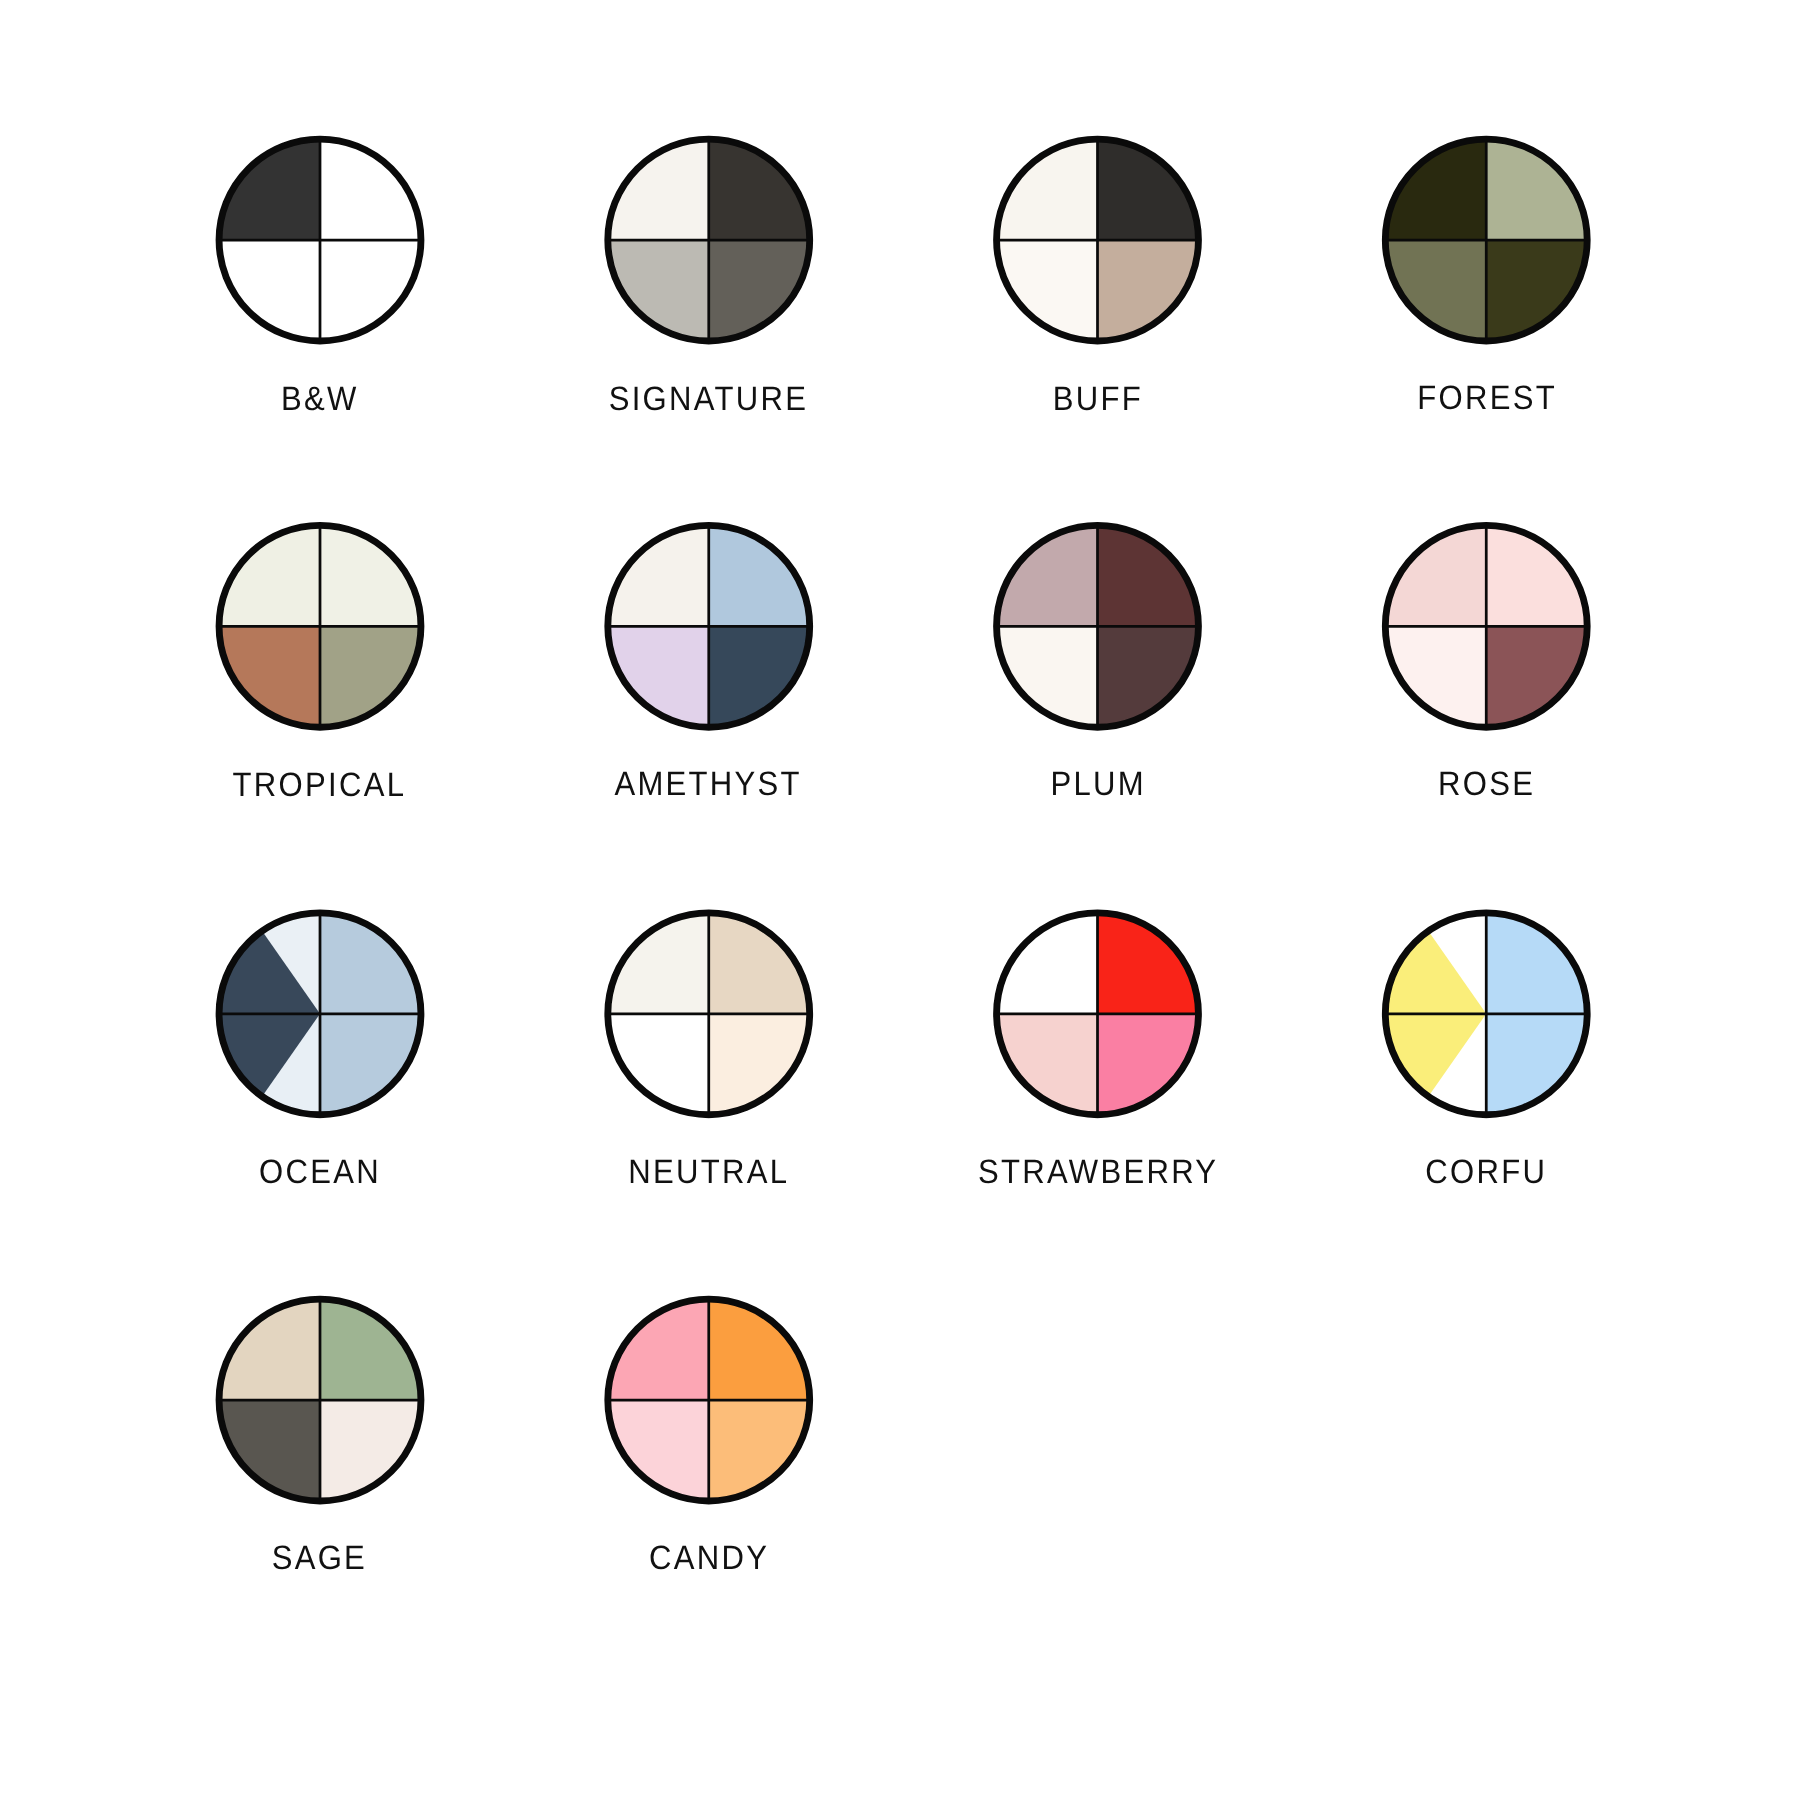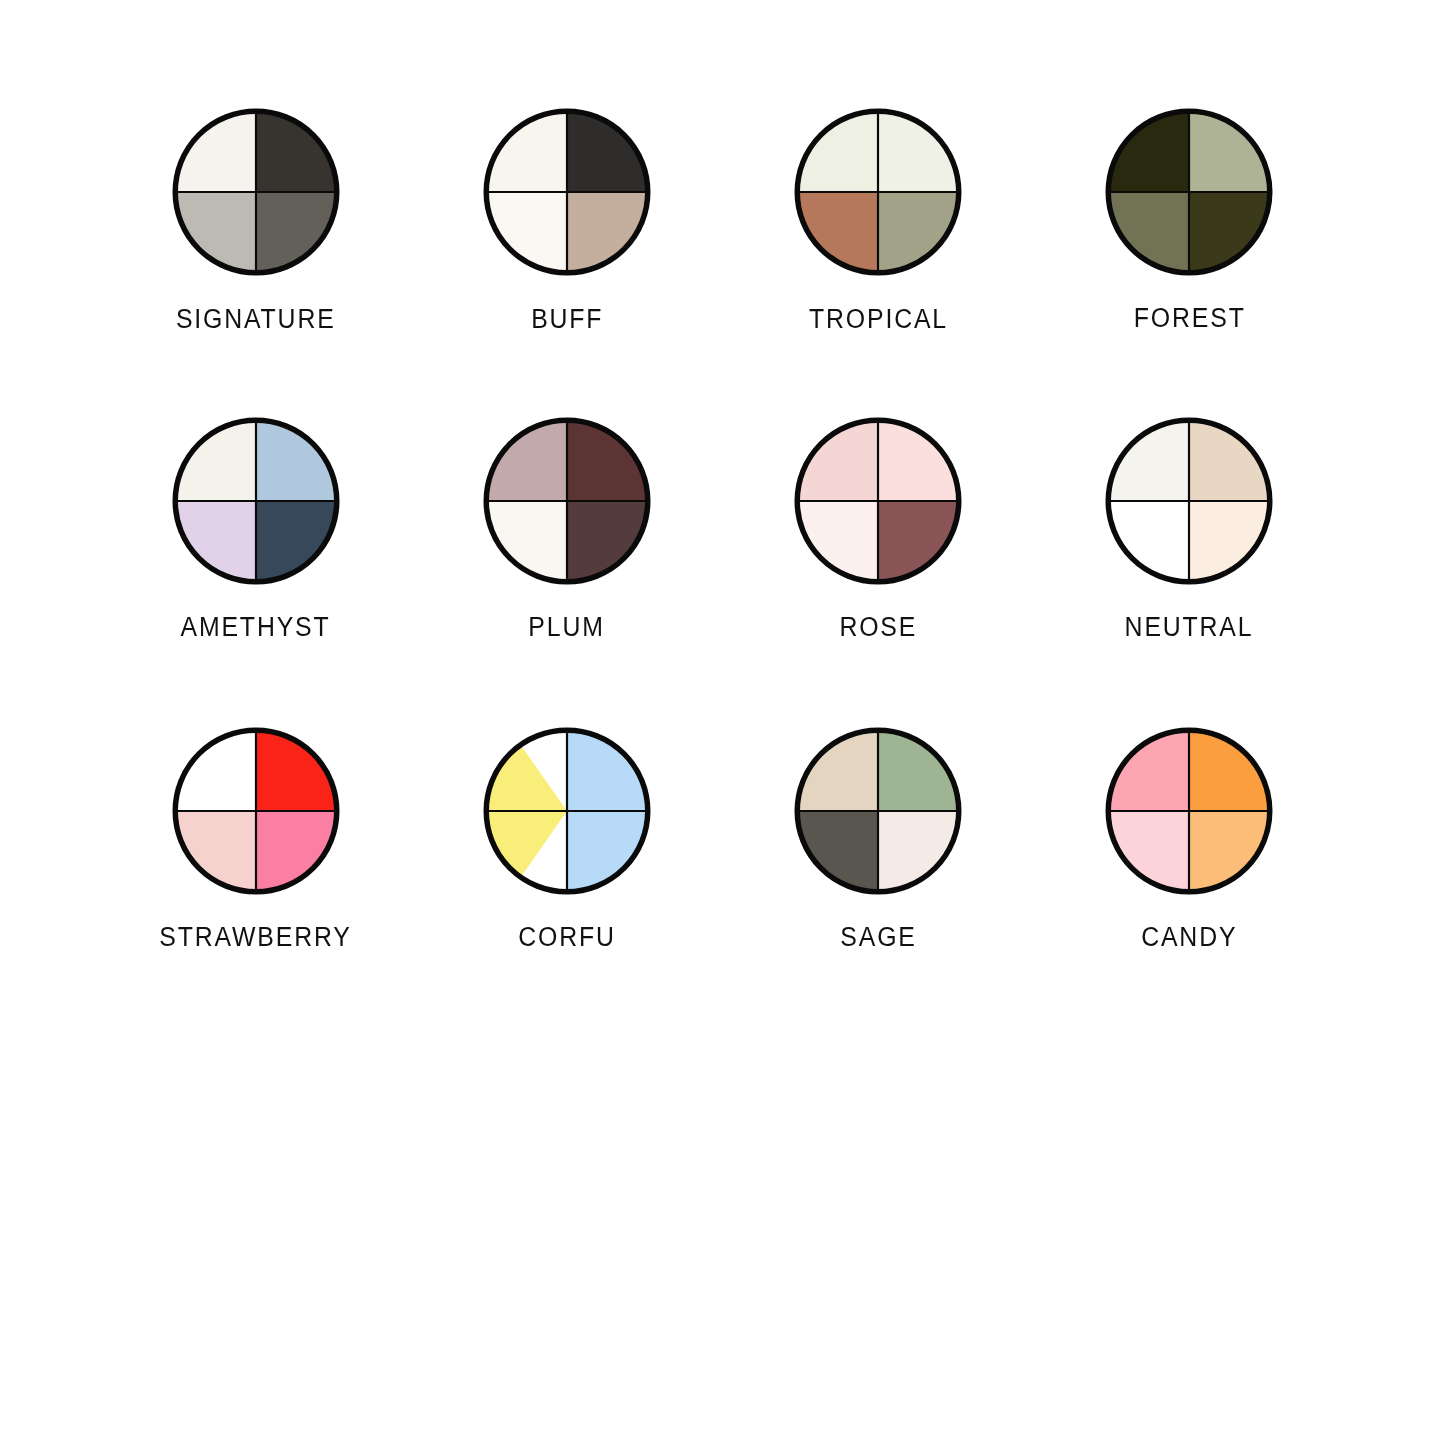--- a/index.html
+++ b/index.html
@@ -63,20 +63,32 @@
   .row-3 .swatch-label { margin-top: 27px; }
   .row-4 .swatch-label { margin-top: 27px; }
 </style>
 </head>
 <body>
 
 <div class="palette-sheet">
   <div class="grid" id="palette-grid">
       <div class="swatch-cell row-1">
         <svg viewBox="0 0 168 168" width="168" height="168" class="swatch-wheel">
+          <path d="M 84 84 L 84 3.25 A 80.75 80.75 0 0 0 3.25 84 Z" fill="#333333"></path>
+          <path d="M 84 84 L 84 3.25 A 80.75 80.75 0 0 1 164.75 84 Z" fill="#ffffff"></path>
+          <path d="M 84 84 L 3.25 84 A 80.75 80.75 0 0 0 84 164.75 Z" fill="#ffffff"></path>
+          <path d="M 84 84 L 164.75 84 A 80.75 80.75 0 0 1 84 164.75 Z" fill="#ffffff"></path>
+          <line x1="84" y1="3.25" x2="84" y2="164.75" stroke="#0a0a0a" stroke-width="2.2"></line>
+          <line x1="3.25" y1="84" x2="164.75" y2="84" stroke="#0a0a0a" stroke-width="2.2"></line>
+          <circle cx="84" cy="84" r="80.75" fill="none" stroke="#0a0a0a" stroke-width="5.5"></circle>
+        </svg>
+        <div class="swatch-label">B&amp;W</div>
+      </div>
+      <div class="swatch-cell row-1">
+        <svg viewBox="0 0 168 168" width="168" height="168" class="swatch-wheel">
           <path d="M 84 84 L 84 3.25 A 80.75 80.75 0 0 0 3.25 84 Z" fill="#f6f3ee"></path>
           <path d="M 84 84 L 84 3.25 A 80.75 80.75 0 0 1 164.75 84 Z" fill="#373430"></path>
           <path d="M 84 84 L 3.25 84 A 80.75 80.75 0 0 0 84 164.75 Z" fill="#bcbab3"></path>
           <path d="M 84 84 L 164.75 84 A 80.75 80.75 0 0 1 84 164.75 Z" fill="#636059"></path>
           <line x1="84" y1="3.25" x2="84" y2="164.75" stroke="#0a0a0a" stroke-width="2.2"></line>
           <line x1="3.25" y1="84" x2="164.75" y2="84" stroke="#0a0a0a" stroke-width="2.2"></line>
           <circle cx="84" cy="84" r="80.75" fill="none" stroke="#0a0a0a" stroke-width="5.5"></circle>
         </svg>
         <div class="swatch-label">SIGNATURE</div>
       </div>
@@ -85,46 +97,46 @@
           <path d="M 84 84 L 84 3.25 A 80.75 80.75 0 0 0 3.25 84 Z" fill="#f8f5ef"></path>
           <path d="M 84 84 L 84 3.25 A 80.75 80.75 0 0 1 164.75 84 Z" fill="#2f2d2b"></path>
           <path d="M 84 84 L 3.25 84 A 80.75 80.75 0 0 0 84 164.75 Z" fill="#fbf8f3"></path>
           <path d="M 84 84 L 164.75 84 A 80.75 80.75 0 0 1 84 164.75 Z" fill="#c4ae9d"></path>
           <line x1="84" y1="3.25" x2="84" y2="164.75" stroke="#0a0a0a" stroke-width="2.2"></line>
           <line x1="3.25" y1="84" x2="164.75" y2="84" stroke="#0a0a0a" stroke-width="2.2"></line>
           <circle cx="84" cy="84" r="80.75" fill="none" stroke="#0a0a0a" stroke-width="5.5"></circle>
         </svg>
         <div class="swatch-label">BUFF</div>
       </div>
+      <div class="swatch-cell row-2">
+        <svg viewBox="0 0 168 168" width="168" height="168" class="swatch-wheel">
+          <path d="M 84 84 L 84 3.25 A 80.75 80.75 0 0 0 3.25 84 Z" fill="#29290f"></path>
+          <path d="M 84 84 L 84 3.25 A 80.75 80.75 0 0 1 164.75 84 Z" fill="#adb394"></path>
+          <path d="M 84 84 L 3.25 84 A 80.75 80.75 0 0 0 84 164.75 Z" fill="#717354"></path>
+          <path d="M 84 84 L 164.75 84 A 80.75 80.75 0 0 1 84 164.75 Z" fill="#3a3a1a"></path>
+          <line x1="84" y1="3.25" x2="84" y2="164.75" stroke="#0a0a0a" stroke-width="2.2"></line>
+          <line x1="3.25" y1="84" x2="164.75" y2="84" stroke="#0a0a0a" stroke-width="2.2"></line>
+          <circle cx="84" cy="84" r="80.75" fill="none" stroke="#0a0a0a" stroke-width="5.5"></circle>
+        </svg>
+        <div class="swatch-label">FOREST</div>
+      </div>
       <div class="swatch-cell row-1">
         <svg viewBox="0 0 168 168" width="168" height="168" class="swatch-wheel">
           <path d="M 84 84 L 84 3.25 A 80.75 80.75 0 0 0 3.25 84 Z" fill="#eff0e4"></path>
           <path d="M 84 84 L 84 3.25 A 80.75 80.75 0 0 1 164.75 84 Z" fill="#f0f1e6"></path>
           <path d="M 84 84 L 3.25 84 A 80.75 80.75 0 0 0 84 164.75 Z" fill="#b5785a"></path>
           <path d="M 84 84 L 164.75 84 A 80.75 80.75 0 0 1 84 164.75 Z" fill="#a1a287"></path>
           <line x1="84" y1="3.25" x2="84" y2="164.75" stroke="#0a0a0a" stroke-width="2.2"></line>
           <line x1="3.25" y1="84" x2="164.75" y2="84" stroke="#0a0a0a" stroke-width="2.2"></line>
           <circle cx="84" cy="84" r="80.75" fill="none" stroke="#0a0a0a" stroke-width="5.5"></circle>
         </svg>
         <div class="swatch-label">TROPICAL</div>
       </div>
       <div class="swatch-cell row-2">
         <svg viewBox="0 0 168 168" width="168" height="168" class="swatch-wheel">
-          <path d="M 84 84 L 84 3.25 A 80.75 80.75 0 0 0 3.25 84 Z" fill="#29290f"></path>
-          <path d="M 84 84 L 84 3.25 A 80.75 80.75 0 0 1 164.75 84 Z" fill="#adb394"></path>
-          <path d="M 84 84 L 3.25 84 A 80.75 80.75 0 0 0 84 164.75 Z" fill="#717354"></path>
-          <path d="M 84 84 L 164.75 84 A 80.75 80.75 0 0 1 84 164.75 Z" fill="#3a3a1a"></path>
-          <line x1="84" y1="3.25" x2="84" y2="164.75" stroke="#0a0a0a" stroke-width="2.2"></line>
-          <line x1="3.25" y1="84" x2="164.75" y2="84" stroke="#0a0a0a" stroke-width="2.2"></line>
-          <circle cx="84" cy="84" r="80.75" fill="none" stroke="#0a0a0a" stroke-width="5.5"></circle>
-        </svg>
-        <div class="swatch-label">FOREST</div>
-      </div>
-      <div class="swatch-cell row-2">
-        <svg viewBox="0 0 168 168" width="168" height="168" class="swatch-wheel">
           <path d="M 84 84 L 84 3.25 A 80.75 80.75 0 0 0 3.25 84 Z" fill="#f5f2ec"></path>
           <path d="M 84 84 L 84 3.25 A 80.75 80.75 0 0 1 164.75 84 Z" fill="#b0c8dd"></path>
           <path d="M 84 84 L 3.25 84 A 80.75 80.75 0 0 0 84 164.75 Z" fill="#e1d2ea"></path>
           <path d="M 84 84 L 164.75 84 A 80.75 80.75 0 0 1 84 164.75 Z" fill="#36485a"></path>
           <line x1="84" y1="3.25" x2="84" y2="164.75" stroke="#0a0a0a" stroke-width="2.2"></line>
           <line x1="3.25" y1="84" x2="164.75" y2="84" stroke="#0a0a0a" stroke-width="2.2"></line>
           <circle cx="84" cy="84" r="80.75" fill="none" stroke="#0a0a0a" stroke-width="5.5"></circle>
         </svg>
         <div class="swatch-label">AMETHYST</div>
       </div>
@@ -144,20 +156,33 @@
         <svg viewBox="0 0 168 168" width="168" height="168" class="swatch-wheel">
           <path d="M 84 84 L 84 3.25 A 80.75 80.75 0 0 0 3.25 84 Z" fill="#f4d7d5"></path>
           <path d="M 84 84 L 84 3.25 A 80.75 80.75 0 0 1 164.75 84 Z" fill="#fbdfdd"></path>
           <path d="M 84 84 L 3.25 84 A 80.75 80.75 0 0 0 84 164.75 Z" fill="#fdf1ef"></path>
           <path d="M 84 84 L 164.75 84 A 80.75 80.75 0 0 1 84 164.75 Z" fill="#8b5457"></path>
           <line x1="84" y1="3.25" x2="84" y2="164.75" stroke="#0a0a0a" stroke-width="2.2"></line>
           <line x1="3.25" y1="84" x2="164.75" y2="84" stroke="#0a0a0a" stroke-width="2.2"></line>
           <circle cx="84" cy="84" r="80.75" fill="none" stroke="#0a0a0a" stroke-width="5.5"></circle>
         </svg>
         <div class="swatch-label">ROSE</div>
+      </div>
+      <div class="swatch-cell row-3">
+        <svg viewBox="0 0 168 168" width="168" height="168" class="swatch-wheel">
+          <path d="M 84 84 L 84 3.25 A 80.75 80.75 0 0 0 3.25 84 Z" fill="#eaf0f5"></path>
+          <path d="M 84 84 L 84 3.25 A 80.75 80.75 0 0 1 164.75 84 Z" fill="#b6cbdd"></path>
+          <path d="M 84 84 L 3.25 84 A 80.75 80.75 0 0 0 84 164.75 Z" fill="#e8eff5"></path>
+          <path d="M 84 84 L 164.75 84 A 80.75 80.75 0 0 1 84 164.75 Z" fill="#b6cbdd"></path>
+          <path d="M 84 84 L 37.68370276465305 150.1465275763361 A 80.75 80.75 0 0 1 37.683702764653006 17.85347242366393 Z" fill="#38485a"></path>
+          <line x1="84" y1="3.25" x2="84" y2="164.75" stroke="#0a0a0a" stroke-width="2.2"></line>
+          <line x1="3.25" y1="84" x2="164.75" y2="84" stroke="#0a0a0a" stroke-width="2.2"></line>
+          <circle cx="84" cy="84" r="80.75" fill="none" stroke="#0a0a0a" stroke-width="5.5"></circle>
+        </svg>
+        <div class="swatch-label">OCEAN</div>
       </div>
       <div class="swatch-cell row-3">
         <svg viewBox="0 0 168 168" width="168" height="168" class="swatch-wheel">
           <path d="M 84 84 L 84 3.25 A 80.75 80.75 0 0 0 3.25 84 Z" fill="#f5f3ed"></path>
           <path d="M 84 84 L 84 3.25 A 80.75 80.75 0 0 1 164.75 84 Z" fill="#e7d7c3"></path>
           <path d="M 84 84 L 3.25 84 A 80.75 80.75 0 0 0 84 164.75 Z" fill="#ffffff"></path>
           <path d="M 84 84 L 164.75 84 A 80.75 80.75 0 0 1 84 164.75 Z" fill="#fbeee0"></path>
           <line x1="84" y1="3.25" x2="84" y2="164.75" stroke="#0a0a0a" stroke-width="2.2"></line>
           <line x1="3.25" y1="84" x2="164.75" y2="84" stroke="#0a0a0a" stroke-width="2.2"></line>
           <circle cx="84" cy="84" r="80.75" fill="none" stroke="#0a0a0a" stroke-width="5.5"></circle>

